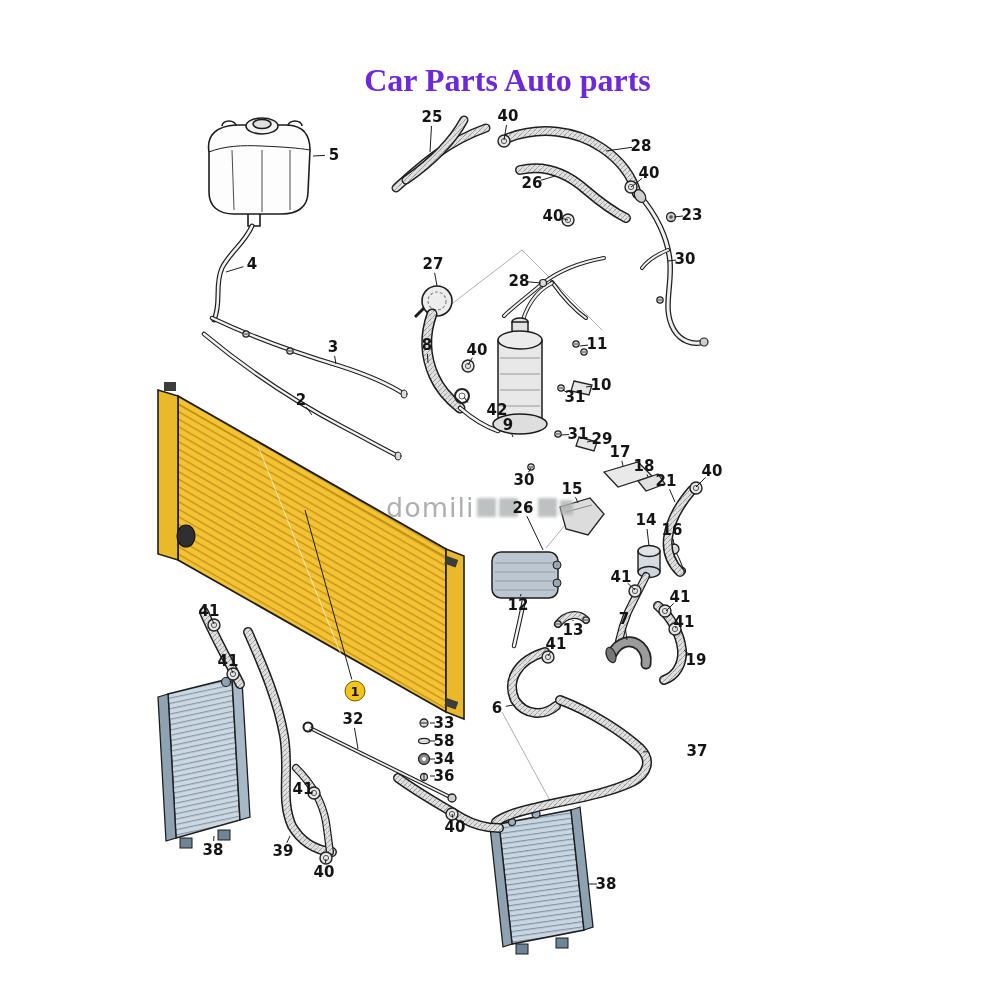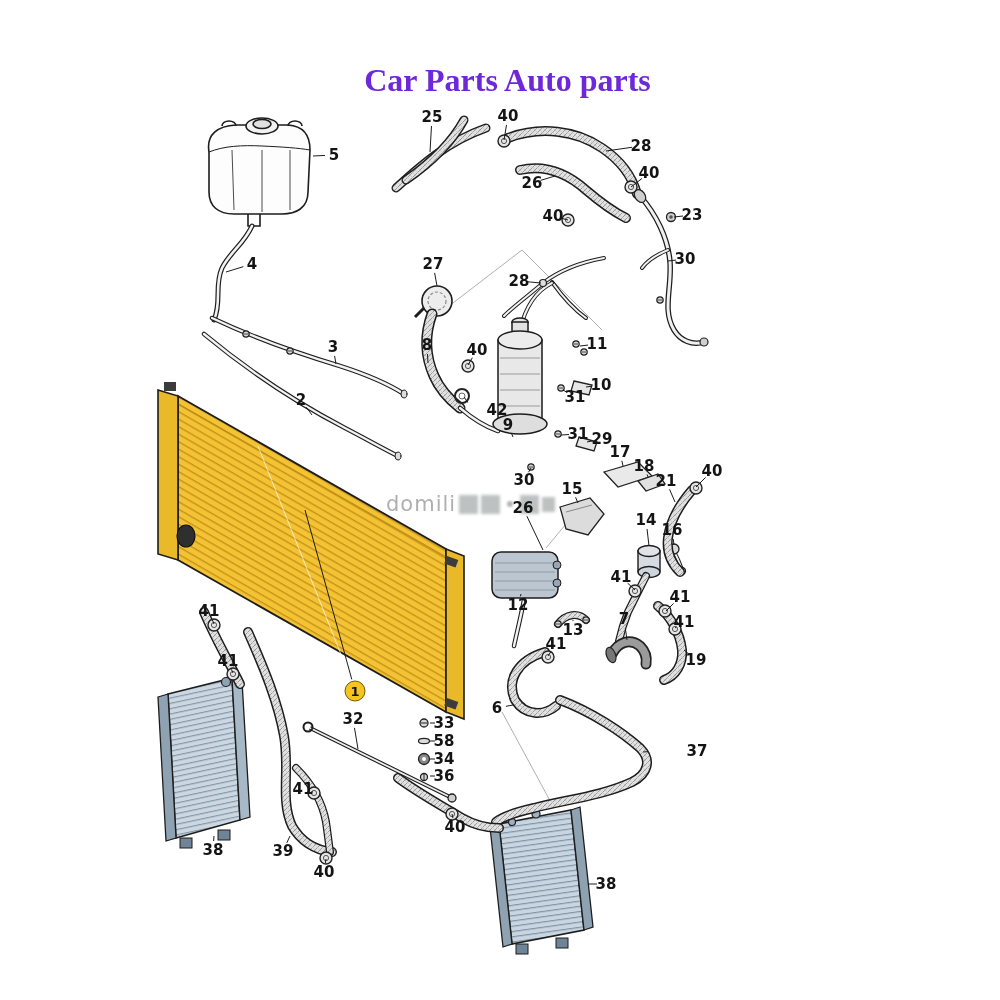--- a/index.html
+++ b/index.html
@@ -9,21 +9,21 @@
            font-family:"Liberation Serif",serif; font-weight:bold; font-size:32px; color:#6d28d9;padding-left:15px; }
   .diagram { position:absolute; inset:0; }
   svg.art { position:absolute; left:0; top:0; }
   .labels { position:absolute; inset:0; pointer-events:none; }
   .part-label { position:absolute; transform:translate(-50%,-50%); font-weight:bold;
                 font-size:15px; color:#141414; white-space:nowrap; }
   .part-label.circled { width:21px; height:21px; line-height:19px; text-align:center;
                 background:#f6c51d; border:1.6px solid #6e5a00; border-radius:50%; font-size:13px; }
   .watermark { position:absolute; left:386px; top:492px; display:flex; align-items:center;
                gap:3px; opacity:.8; }
-  .watermark .wtext { font-size:21px; color:#9c9c9c; letter-spacing:1px; filter:blur(.4px); }
+  .watermark .wtext { font-size:27px; color:#9c9c9c; letter-spacing:1px; filter:blur(.4px); }
   .wblock { width:19px; height:19px; background:#aeb2b2; filter:blur(1.8px); display:inline-block; }
   .wblock.small { width:13px; height:15px; }
   .wdot { width:6px; height:6px; background:#a0a0a0; border-radius:50%; filter:blur(1px); margin:0 4px; }
 </style>
 </head>
 <body>
 
 <div class="page">
   <h1 class="title">Car Parts Auto parts</h1>
 

